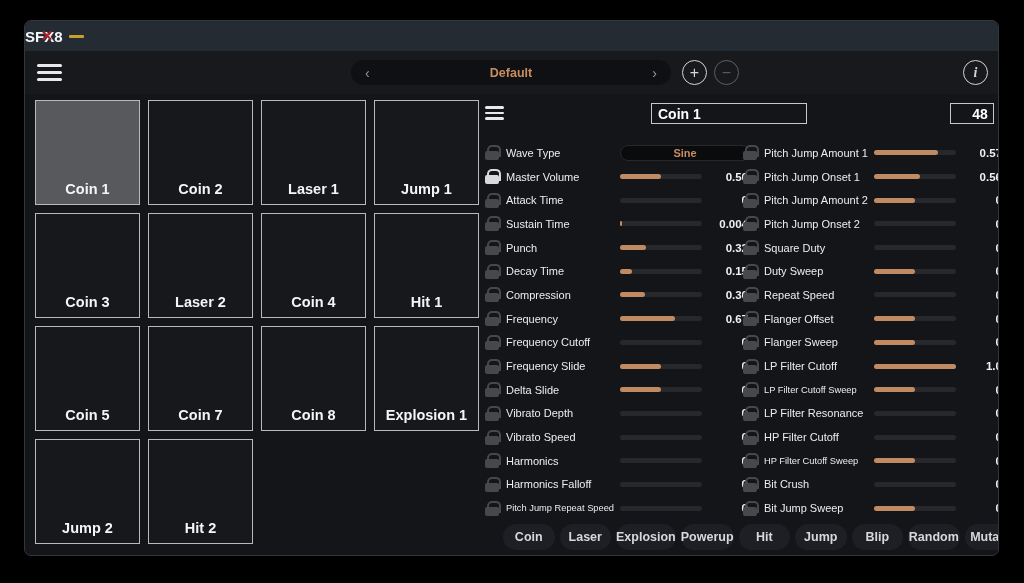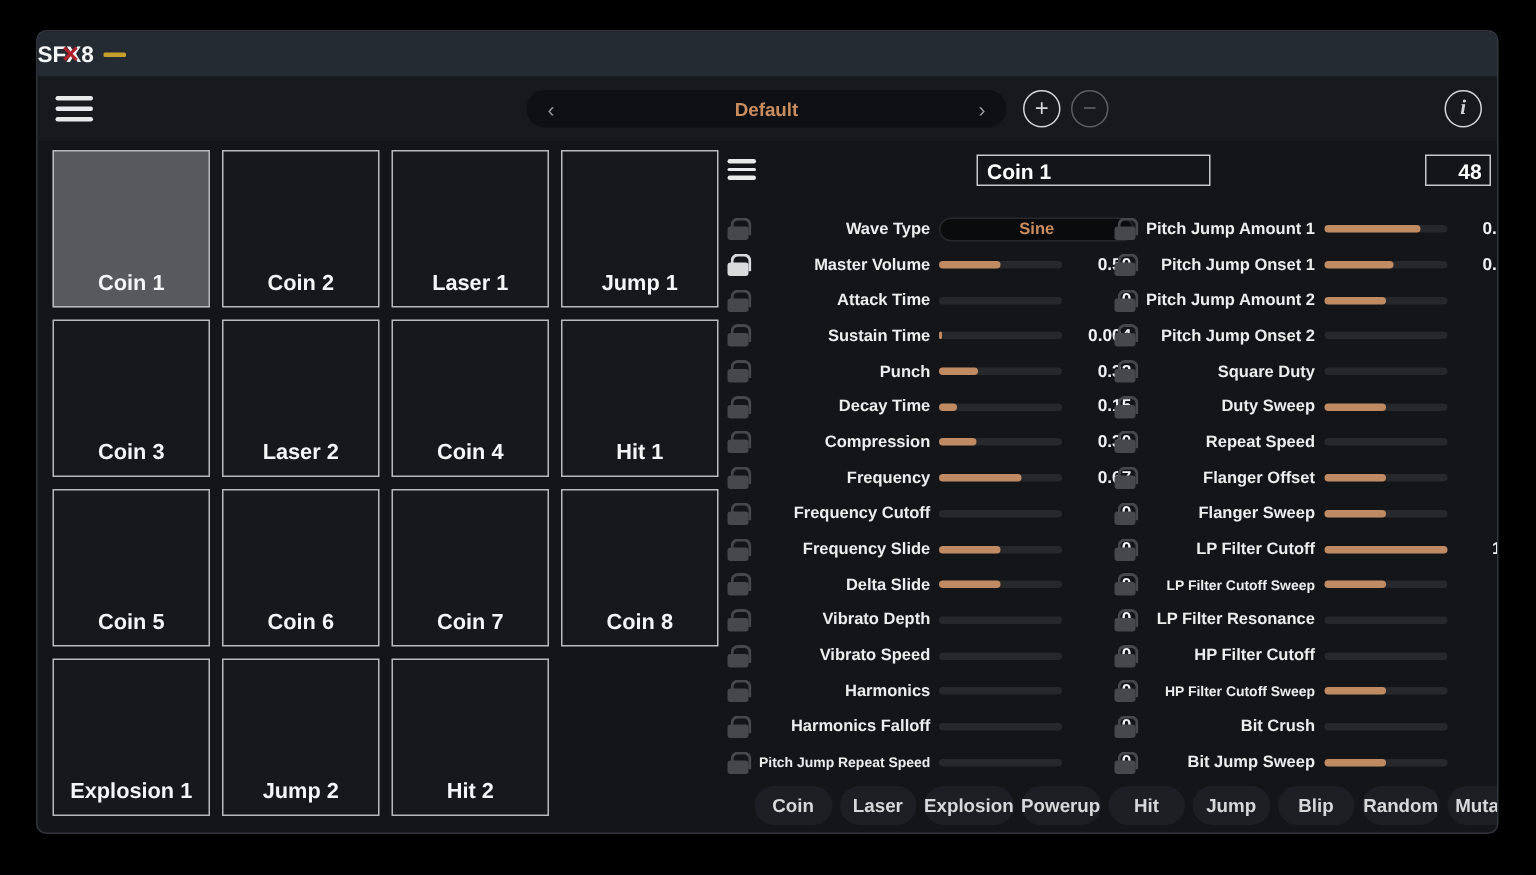--- a/index.html
+++ b/index.html
@@ -56,21 +56,21 @@
   .param-col { position:absolute; top:120px; width:256px; display:grid;
     grid-template-columns:17px 1fr 82px 42px; column-gap:6px; grid-auto-rows:23.7px; align-items:center; }
   .col-left { left:458px; }
   .col-right { left:716px; }
   .lock { position:relative; width:14px; height:15px; --c:#46484c; cursor:default; justify-self:center; }
   .lock.on { --c:#d9dadc; }
   .lock::before { content:""; position:absolute; top:0; left:2px; width:10px; height:10px;
     border:2.6px solid var(--c); border-bottom:none; border-radius:5px 5px 0 0; }
   .lock::after { content:""; position:absolute; bottom:0; left:0; width:14px; height:9px;
     background:var(--c); border-radius:2px; }
-  .p-label { color:#eceded; font-size:11px; font-weight:700; text-align:right; white-space:nowrap; }
+  .p-label { color:#eceded; font-size:11px; font-weight:400; text-align:left; white-space:nowrap; }
   .p-label.sm { font-size:9.3px; }
   .slider { position:relative; width:82px; height:5px; background:#26282c; border-radius:2.5px; cursor:default; }
   .slider .fill { position:absolute; left:0; top:0; height:100%; background:#c08a63; border-radius:2.5px; }
   .p-value { color:#f0f1f2; font-size:11.5px; font-weight:600; text-align:right; padding-right:2px; }
   .wave-pill { grid-column:3 / 5; height:16px; background:#0a0b0d; border:1px solid #26282b;
     border-radius:8px; color:#c98d5f; font-size:11px; font-weight:600; display:flex;
     align-items:center; justify-content:center; cursor:default; }
 
   
   .generators { position:absolute; left:478px; top:503px; width:513px; height:26px;
@@ -126,23 +126,20 @@
         <span class="pad-label">Laser 2</span>
       </div>
       <div class="pad">
         <span class="pad-label">Coin 4</span>
       </div>
       <div class="pad">
         <span class="pad-label">Hit 1</span>
       </div>
       <div class="pad">
         <span class="pad-label">Coin 5</span>
-      </div>
-      <div class="pad">
-        <span class="pad-label">Coin 6</span>
       </div>
       <div class="pad">
         <span class="pad-label">Coin 7</span>
       </div>
       <div class="pad">
         <span class="pad-label">Coin 8</span>
       </div>
       <div class="pad">
         <span class="pad-label">Explosion 1</span>
       </div>

